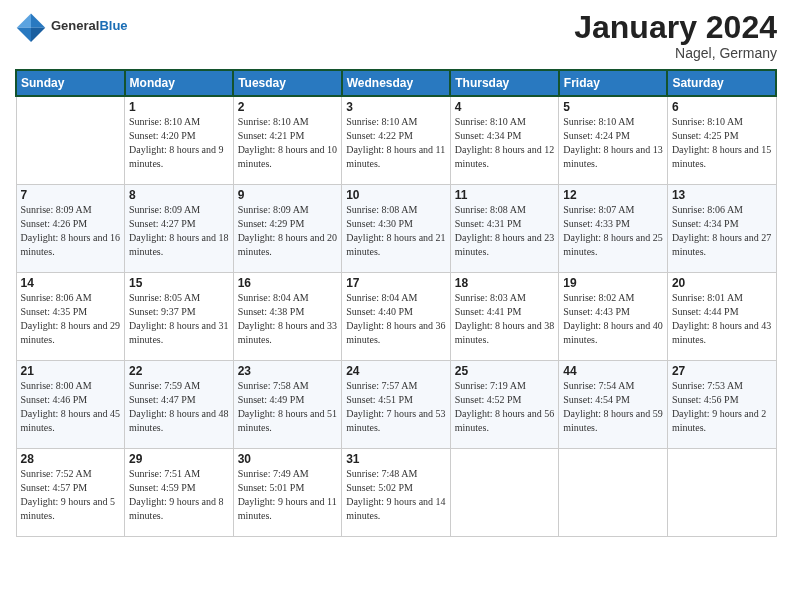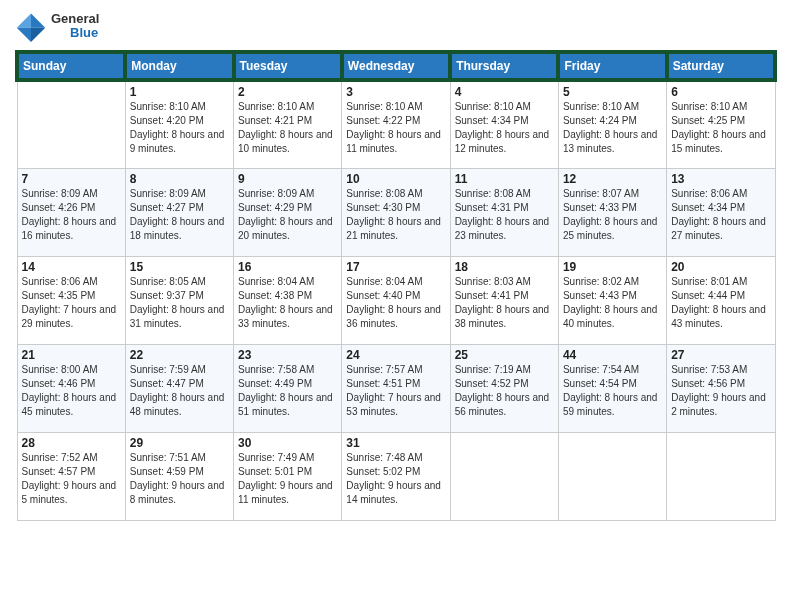--- a/index.html
+++ b/index.html
@@ -23,33 +23,32 @@
       align-items: flex-start;
       margin-bottom: 8px;
     }
     .logo {
       display: flex;
       align-items: center;
       gap: 4px;
     }
     .logo-text {
       display: flex;
-      flex-direction: column;
+      flex-direction: row;
       line-height: 1.1;
     }
     .logo-general {
       font-size: 13px;
       font-weight: bold;
       color: #333;
     }
     .logo-blue {
       font-size: 13px;
       font-weight: bold;
       color: #1a6db5;
-      margin-left: 19px;
     }
     .logo-icon {
       width: 32px;
       height: 32px;
     }
     .title-block {
       text-align: right;
     }
     .month-title {
       font-size: 32px;
@@ -65,21 +64,21 @@
       width: 100%;
       border-collapse: collapse;
     }
     .calendar-table th {
       background-color: #2979c0;
       color: #fff;
       font-size: 12px;
       font-weight: bold;
       padding: 5px 4px;
       text-align: left;
-      border: 4px solid #14532d;
+      border: 2px solid #14532d;
     }
     .calendar-table td {
       border: 1px solid #ccc;
       vertical-align: top;
       padding: 3px 4px;
       width: calc(100% / 7);
       height: 88px;
       background: #fff;
     }
     .calendar-table tr:nth-child(even) td {
@@ -89,20 +88,21 @@
       font-weight: bold;
       font-size: 12px;
       color: #222;
       display: block;
       margin-bottom: 1px;
     }
     .day-info {
       font-size: 10px;
       color: #333;
       line-height: 1.4;
+      font-family: Liberation Serif, serif;
     }
     .empty-cell {
       background: #fff !important;
     }
   </style>
 </head>
 <body>
 
 <div class="page">
   <div class="header">
@@ -111,20 +111,24 @@
         <polygon points="18,4 34,20 18,20" fill="#2979c0"></polygon>
         <polygon points="18,4 2,20 18,20" fill="#5ba3e0"></polygon>
         <polygon points="2,20 18,36 18,20" fill="#2979c0"></polygon>
         <polygon points="34,20 18,36 18,20" fill="#1a5fa0"></polygon>
       </svg>
       <div class="logo-text">
         <span class="logo-general">General</span>
         <span class="logo-blue">Blue</span>
       </div>
     </div>
+    <div class="title-block">
+      <div class="month-title">January 2024</div>
+      <div class="location">Nagel, Germany</div>
+    </div>
   </div>
 
   <table class="calendar-table">
     <thead>
       <tr>
         <th>Sunday</th>
         <th>Monday</th>
         <th>Tuesday</th>
         <th>Wednesday</th>
         <th>Thursday</th>
@@ -241,21 +245,21 @@
           <span>Daylight: 8 hours and 27 minutes.</span>
         </div>
       </td>
         </tr>
         <tr>
           <td>
         <span class="day-number">14</span>
         <div class="day-info">
           <span>Sunrise: 8:06 AM</span><br>
           <span>Sunset: 4:35 PM</span><br>
-          <span>Daylight: 7 hours and 29 minutes.</span>
+          <span>Daylight: 8 hours and 29 minutes.</span>
         </div>
       </td>
           <td>
         <span class="day-number">15</span>
         <div class="day-info">
           <span>Sunrise: 8:05 AM</span><br>
           <span>Sunset: 9:37 PM</span><br>
           <span>Daylight: 8 hours and 31 minutes.</span>
         </div>
       </td>

